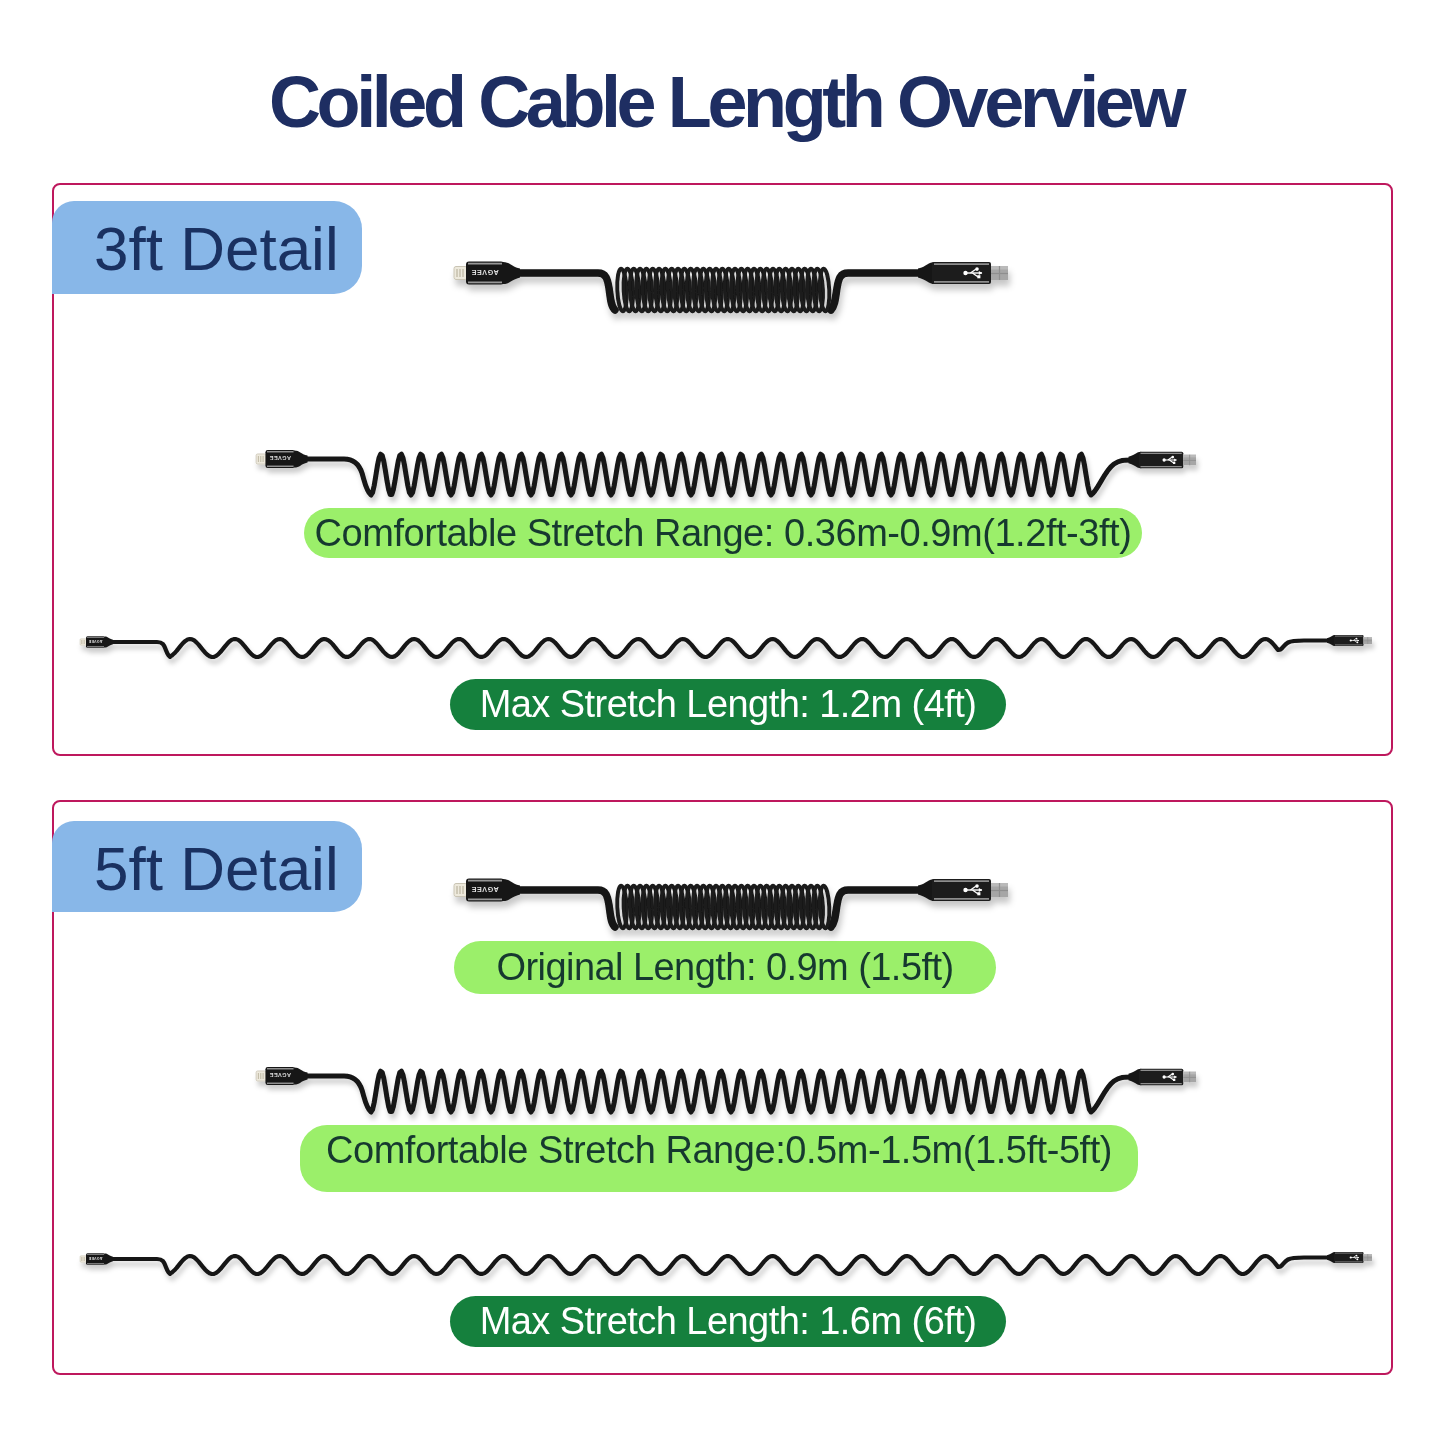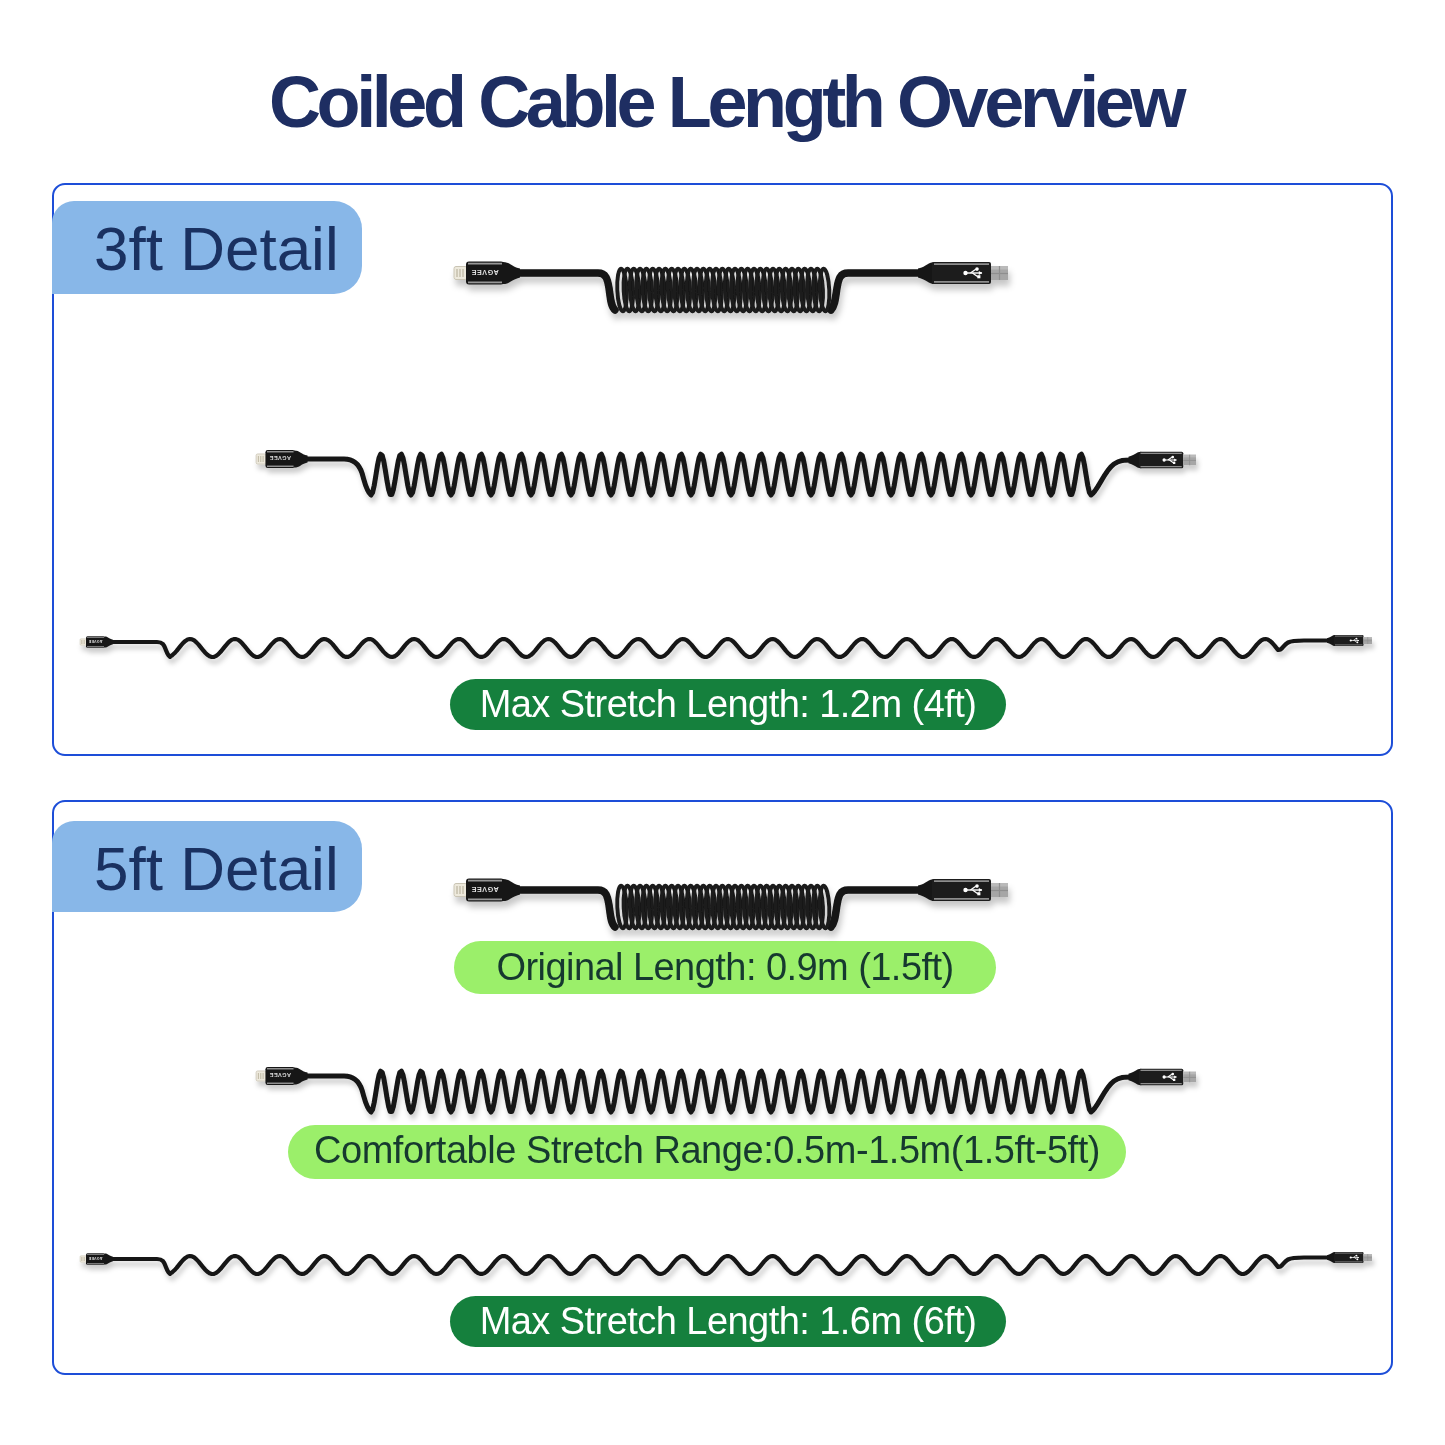--- a/index.html
+++ b/index.html
@@ -1,29 +1,30 @@
 <!DOCTYPE html>
 <html><head>
 <meta charset="utf-8">
 <style>
 * { margin:0; padding:0; box-sizing:border-box; }
 html,body { width:1445px; height:1445px; background:#ffffff; font-family:"Liberation Sans", sans-serif; position:relative; overflow:hidden; }
 .title { position:absolute; top:61px; left:3px; width:1445px; text-align:center; font-size:72px; font-weight:bold; color:#1e2e62; letter-spacing:-4.4px; }
-.panel { position:absolute; left:52px; width:1341px; height:573px; border:2px solid #1d4ed8; border-radius:13px; background:#ffffff; }
+.panel { position:absolute; left:52px; width:1341px; height:573px; border:2px solid #be185d; border-radius:8px; background:#ffffff; }
 .tag { position:absolute; left:-2px; top:16px; width:310px; height:93px; background:#88b7e8; border-radius:22px 28px 28px 0; color:#1a3161; font-size:62px; line-height:96px; padding-left:42px; }
 .pill { position:absolute; height:53px; border-radius:27px; text-align:center; font-size:38px; line-height:53px; white-space:nowrap; letter-spacing:-0.55px; }
 .pill.green { background:#9bef6a; color:#16392f; }
 .pill.yellow { background:#15803d; color:#ffffff; height:51px; line-height:51px; }
 .cables { position:absolute; left:-2px; top:-2px; pointer-events:none; }
 </style>
 </head>
 <body>
 <div class="title">Coiled Cable Length Overview</div>
 <div class="panel" style="top:183px;">
  <div class="tag" style="">3ft Detail</div>
+ <div class="pill green" style="left:250px;top:323px;width:838px;letter-spacing:-0.45px;height:50px;line-height:50px;">Comfortable Stretch Range: 0.36m-0.9m(1.2ft-3ft)</div>
  <div class="pill yellow" style="left:396px;top:494px;width:556px;">Max Stretch Length: 1.2m (4ft)</div>
  <svg class="cables" width="1341" height="573" viewBox="0 0 1341 573">
   <defs>
    <filter id="cs" x="-20%" y="-40%" width="140%" height="200%">
     <feDropShadow dx="2" dy="6" stdDeviation="3" flood-color="#000000" flood-opacity="0.22"></feDropShadow>
    </filter>
    <filter id="cs2" x="-20%" y="-40%" width="140%" height="200%">
     <feDropShadow dx="2" dy="5" stdDeviation="2.5" flood-color="#000000" flood-opacity="0.2"></feDropShadow>
    </filter>
   </defs>
@@ -170,21 +171,21 @@
 <rect x="71" y="-7" width="17" height="3.5" fill="#bababa"></rect>
 <line x1="79.5" y1="-7" x2="79.5" y2="7" stroke="#8e8e8e" stroke-width="1.2"></line>
 <line x1="71" y1="0.5" x2="88" y2="0.5" stroke="#8e8e8e" stroke-width="1.2"></line>
 </g>
       </g>
  </svg>
 </div>
 <div class="panel" style="top:800px;height:575px;padding-left:31px;">
  <div class="tag" style="top:19px;height:91px;">5ft Detail</div>
  <div class="pill green" style="left:400px;top:139px;width:542px;">Original Length: 0.9m (1.5ft)</div>
- <div class="pill green" style="left:234px;top:323px;width:838px;letter-spacing:-0.45px;height:54px;line-height:50px;">Comfortable Stretch Range:0.5m-1.5m(1.5ft-5ft)</div>
+ <div class="pill green" style="left:246px;top:323px;width:838px;letter-spacing:-0.45px;height:67px;line-height:50px;">Comfortable Stretch Range:0.5m-1.5m(1.5ft-5ft)</div>
  <div class="pill yellow" style="left:396px;top:494px;width:556px;">Max Stretch Length: 1.6m (6ft)</div>
  <svg class="cables" width="1341" height="573" viewBox="0 0 1341 573">
   <defs>
    <filter id="cs" x="-20%" y="-40%" width="140%" height="200%">
     <feDropShadow dx="2" dy="6" stdDeviation="3" flood-color="#000000" flood-opacity="0.22"></feDropShadow>
    </filter>
    <filter id="cs2" x="-20%" y="-40%" width="140%" height="200%">
     <feDropShadow dx="2" dy="5" stdDeviation="2.5" flood-color="#000000" flood-opacity="0.2"></feDropShadow>
    </filter>
   </defs>

